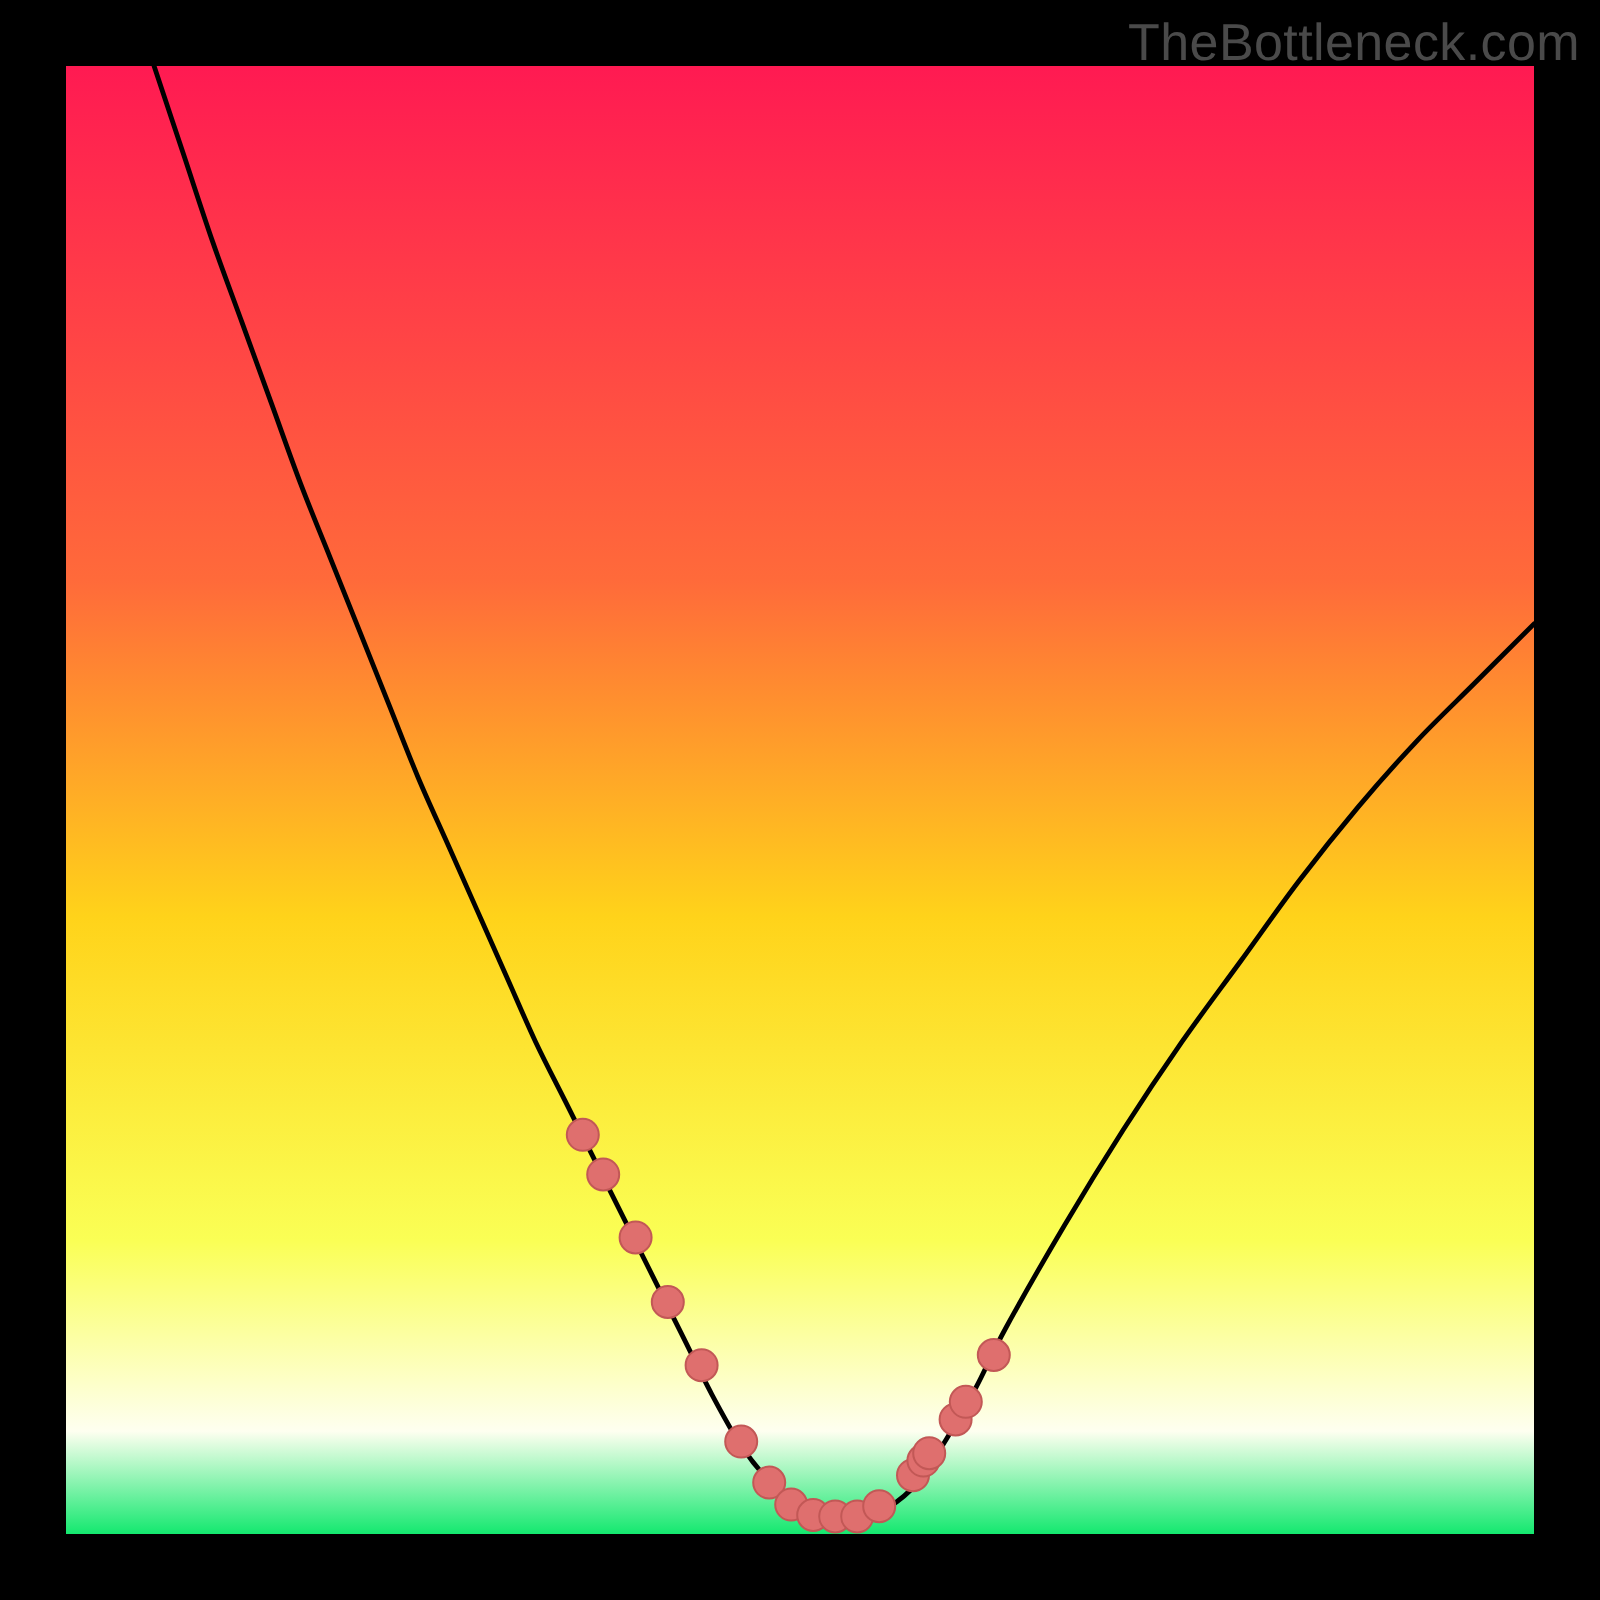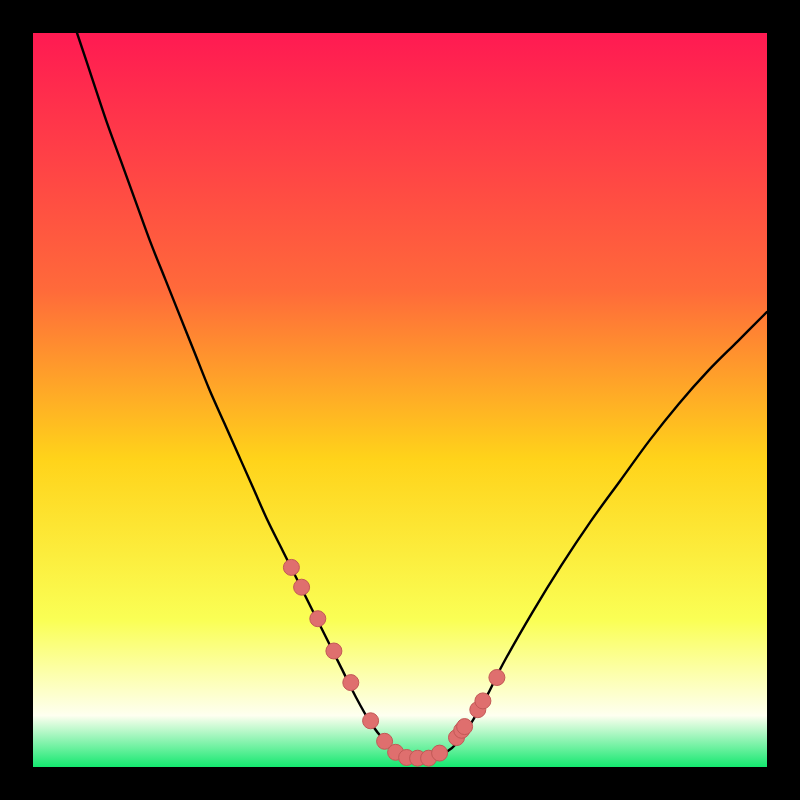--- a/index.html
+++ b/index.html
@@ -37,20 +37,21 @@
     letter-spacing: 0.2px;
     user-select: none;
   }
   svg { display: block; }
 </style>
 </head>
 <body>
 
 <div class="frame">
 
+  <div class="watermark">TheBottleneck.com</div>
 
   <div class="plot">
     <svg id="chart-svg" width="734" height="734" viewBox="0 0 734 734" preserveAspectRatio="none">
       <defs>
         <linearGradient id="bg-grad" x1="0" y1="0" x2="0" y2="1">
           <stop id="g0" offset="0%" stop-color="#ff1a52"></stop>
           <stop id="g1" offset="35%" stop-color="#ff6a3a"></stop>
           <stop id="g2" offset="58%" stop-color="#ffd31a"></stop>
           <stop id="g3" offset="80%" stop-color="#faff55"></stop>
           <stop id="g4" offset="93%" stop-color="#fefff0"></stop>

